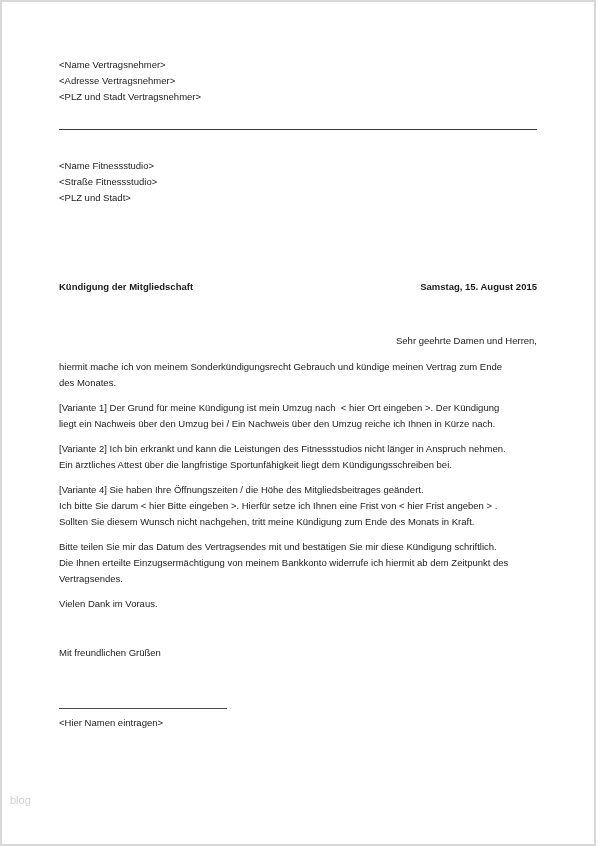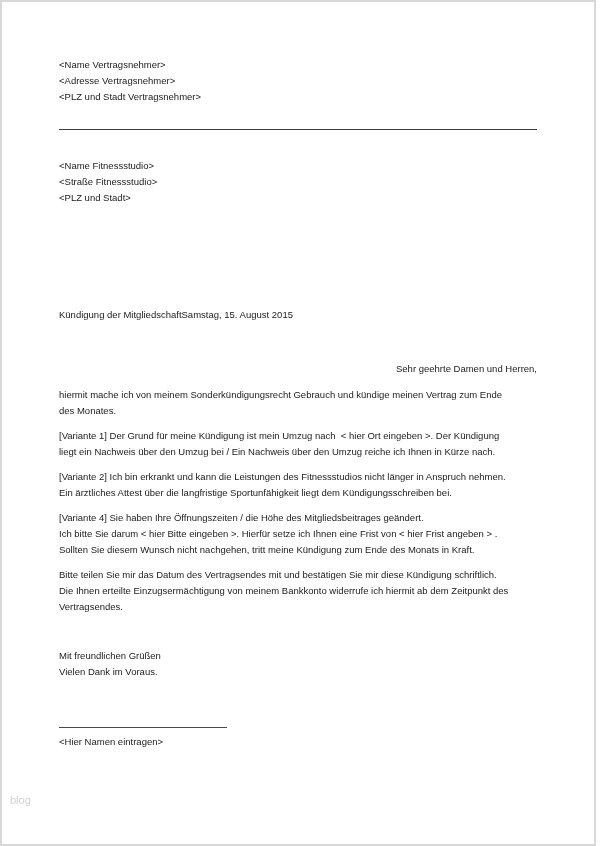--- a/index.html
+++ b/index.html
@@ -28,23 +28,23 @@
     margin-top: 24px;
   }
   .recipient-row {
     display: flex;
     justify-content: space-between;
     margin-top: 28px;
   }
   .customer-block { text-align: right; }
   .subject-row {
     display: flex;
-    justify-content: flex-start;
-    margin-top: 101px;
-    font-weight: normal;
+    justify-content: space-between;
+    margin-top: 73px;
+    font-weight: bold;
     line-height: 16px;
   }
   .salutation { margin-top: 38px; margin-bottom: 10px; text-align: right; }
   .closing { margin-top: 33px; margin-bottom: 0; }
   .signature-line {
     width: 168px;
     border-bottom: 1px solid #4a4a4a;
     margin-top: 47px;
   }
   .signature-hint { margin-top: 6px; line-height: 16px; white-space: pre; }
@@ -90,22 +90,22 @@
       <p class="para">[Variante 1] Der Grund für meine Kündigung ist mein Umzug nach  &lt; hier Ort eingeben &gt;. Der Kündigung
 liegt ein Nachweis über den Umzug bei / Ein Nachweis über den Umzug reiche ich Ihnen in Kürze nach.</p>
       <p class="para">[Variante 2] Ich bin erkrankt und kann die Leistungen des Fitnessstudios nicht länger in Anspruch nehmen.
 Ein ärztliches Attest über die langfristige Sportunfähigkeit liegt dem Kündigungsschreiben bei.</p>
       <p class="para">[Variante 4] Sie haben Ihre Öffnungszeiten / die Höhe des Mitgliedsbeitrages geändert.
 Ich bitte Sie darum &lt; hier Bitte eingeben &gt;. Hierfür setze ich Ihnen eine Frist von &lt; hier Frist angeben &gt; .
 Sollten Sie diesem Wunsch nicht nachgehen, tritt meine Kündigung zum Ende des Monats in Kraft.</p>
       <p class="para">Bitte teilen Sie mir das Datum des Vertragsendes mit und bestätigen Sie mir diese Kündigung schriftlich.
 Die Ihnen erteilte Einzugsermächtigung von meinem Bankkonto widerrufe ich hiermit ab dem Zeitpunkt des
 Vertragsendes.</p>
+      <p class="para">Vielen Dank im Voraus.</p>
       <p class="para closing">Mit freundlichen Grüßen</p>
-      <p class="para">Vielen Dank im Voraus.</p>
       <div class="signature-line"></div>
       <div class="signature-hint">&lt;Hier Namen eintragen&gt;</div>
     </div>
 
   </div>
 
   <div class="watermark">blog</div>
 </div>
 
 </body></html>

